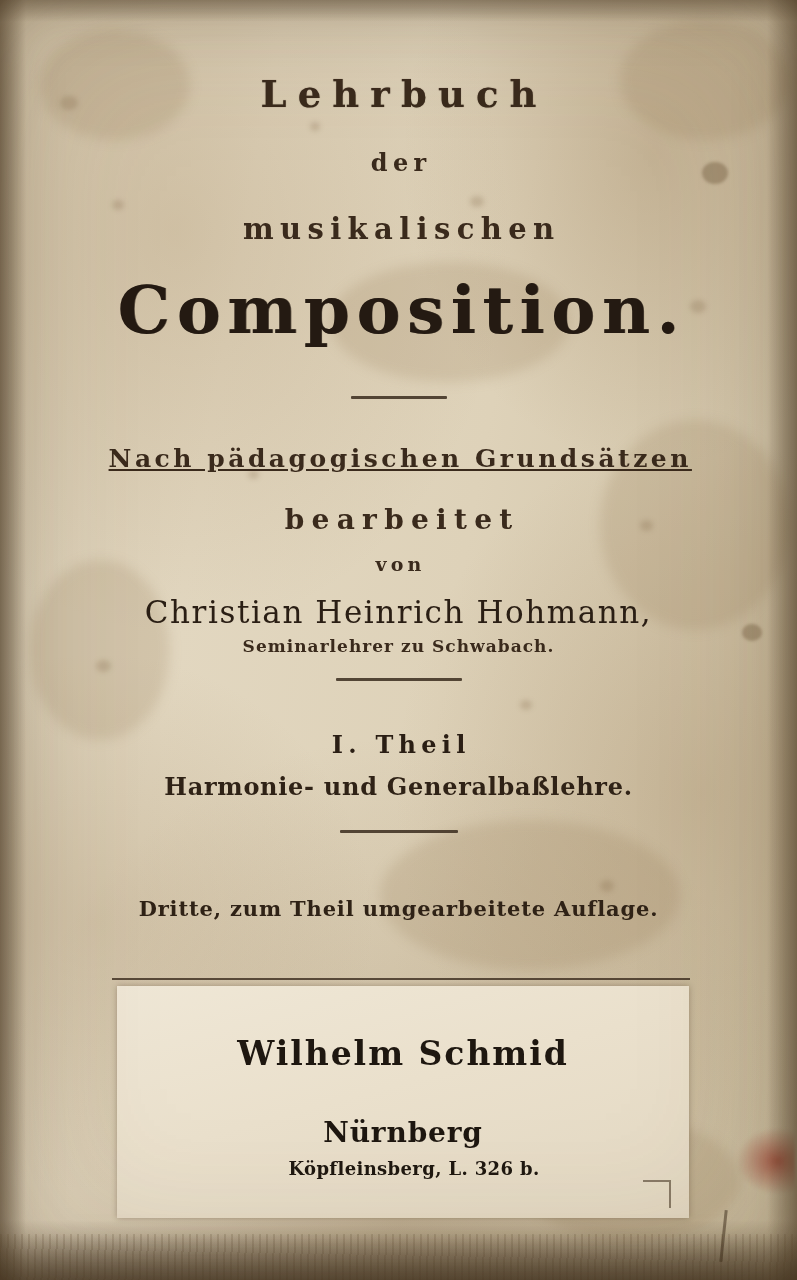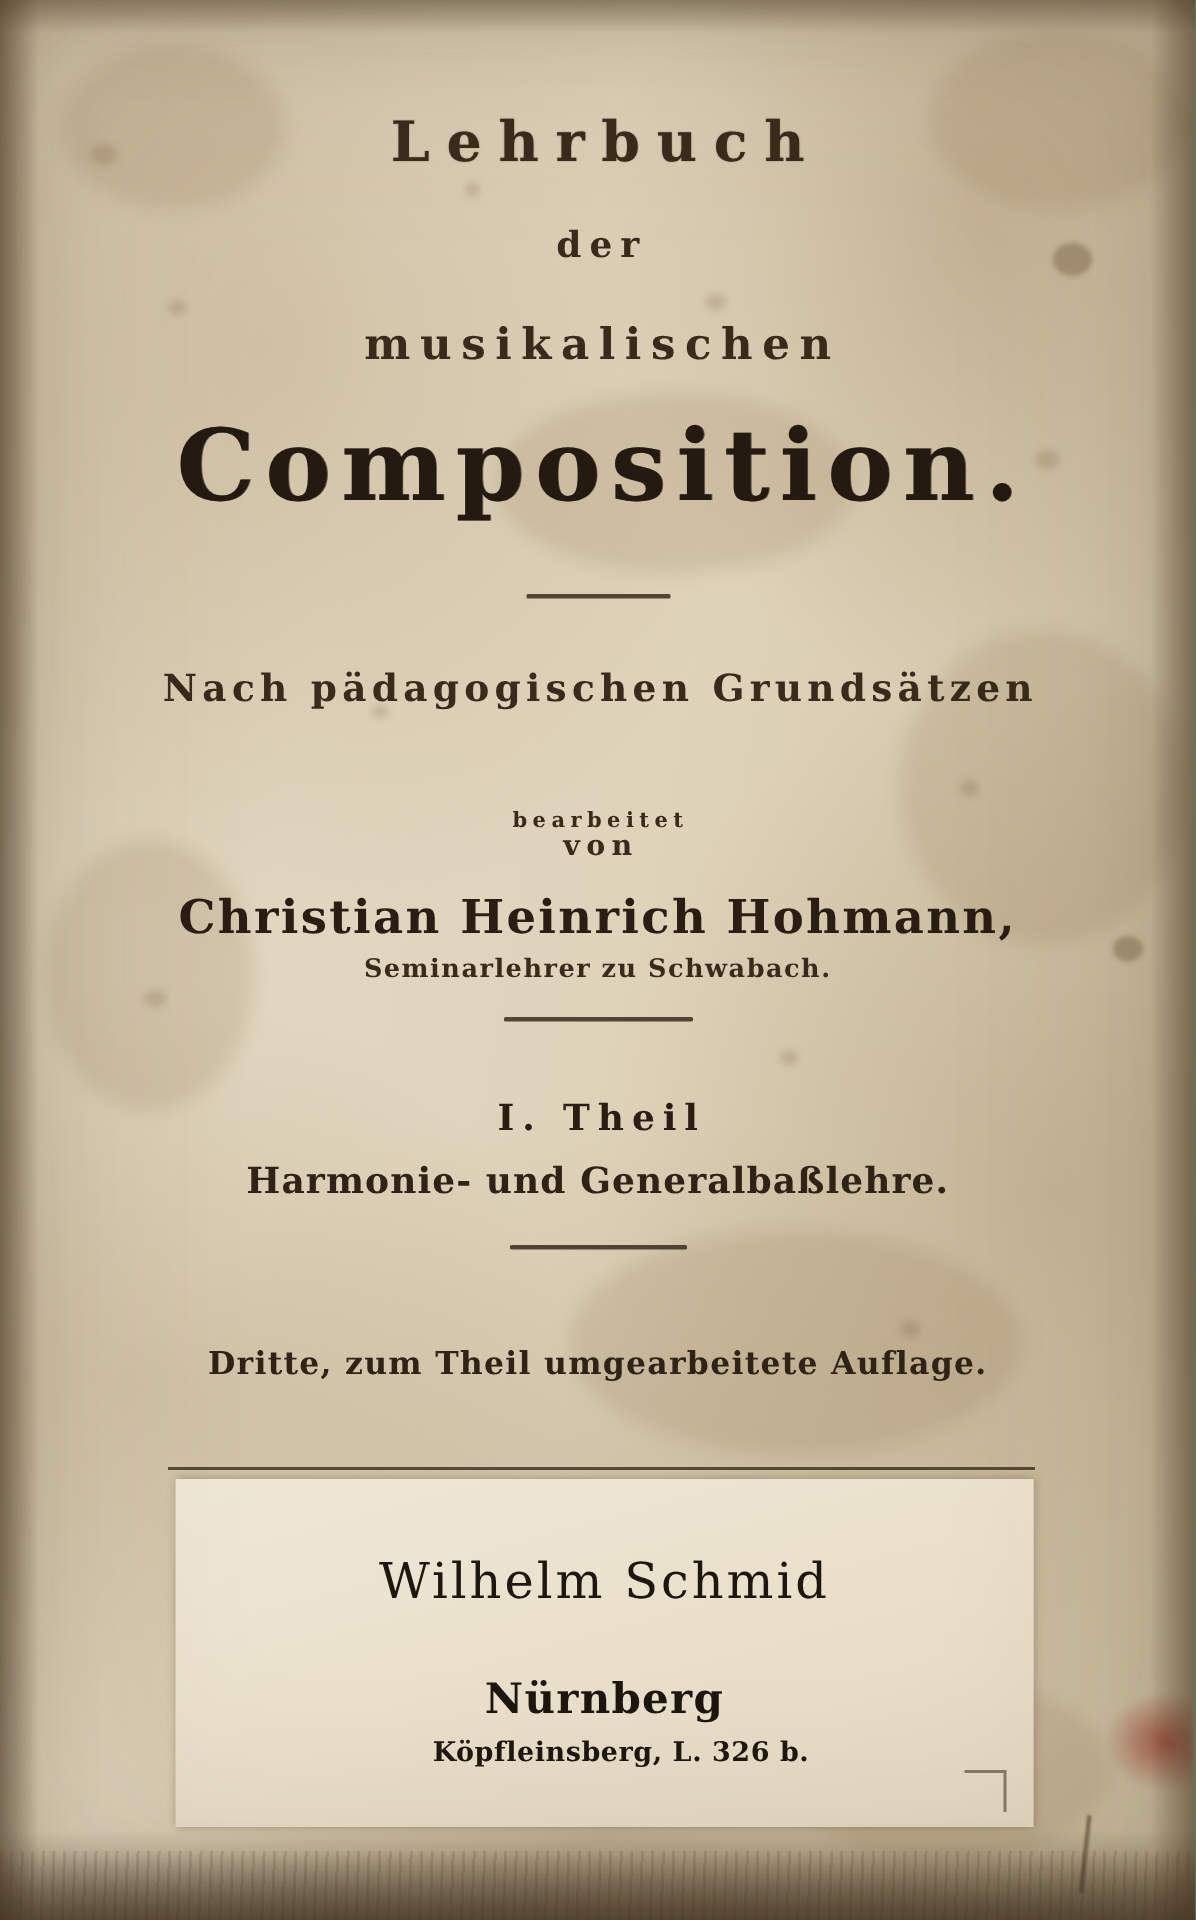--- a/index.html
+++ b/index.html
@@ -128,41 +128,41 @@
   .rule.r2 { top: 678px; width: 126px; }
   .rule.r3 { top: 830px; width: 118px; }
 
   .line-nach {
     position: absolute; left: 0; right: 0; top: 444px;
     font-size: 25px;
     letter-spacing: 0.14em;
     text-indent: 0.14em;
     font-weight: 600;
     color: #3a2a1c;
+    text-decoration: underline;
   }
   .line-bearbeitet {
     position: absolute; left: 0; right: 0; top: 503px;
-    font-size: 14px;
+    font-size: 28px;
     letter-spacing: 0.26em;
     text-indent: 0.26em;
     color: #3a2a1c;
-    margin-top: 36px;
   }
   .line-von {
     position: absolute; left: 0; right: 0; top: 553px;
     font-size: 19px;
     letter-spacing: 0.22em;
     text-indent: 0.22em;
     color: #3a2a1c;
   }
   .line-author {
     position: absolute; left: 0; right: 0; top: 594px;
     font-size: 31px;
     letter-spacing: 0.05em;
-    font-weight: 700;
+    font-weight: 400;
     color: #2a1e14;
   }
   .line-seminar {
     position: absolute; left: 0; right: 0; top: 636px;
     font-size: 17px;
     letter-spacing: 0.06em;
     color: #3a2a1c;
   }
   .line-theil {
     position: absolute; left: 0; right: 0; top: 730px;
@@ -206,21 +206,21 @@
     width: 572px;
     height: 232px;
     background: linear-gradient(165deg, #efe7d6 0%, #eae0cc 45%, #e3d8c2 100%);
     box-shadow: 0 0 6px rgba(70,52,30,0.35);
     text-align: center;
     color: #1e1710;
     font-family: "DejaVu Serif", serif;
   }
   .imprint .pub {
     position: absolute; left: 0; right: 0; top: 48px;
-    font-size: 33px; font-weight: 400; letter-spacing: 0.06em;
+    font-size: 33px; font-weight: 700; letter-spacing: 0.06em;
   }
   .imprint .trade {
     position: absolute; left: 0; right: 0; top: 96px;
     font-size: 22px; font-weight: 600; letter-spacing: 0.015em;
   }
   .imprint .city {
     position: absolute; left: 0; right: 0; top: 130px;
     font-size: 28px; font-weight: 700; letter-spacing: 0.03em;
   }
   .imprint .addr {

